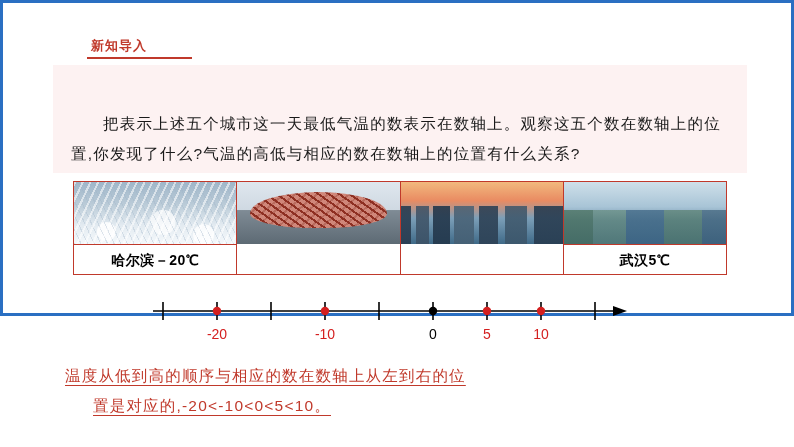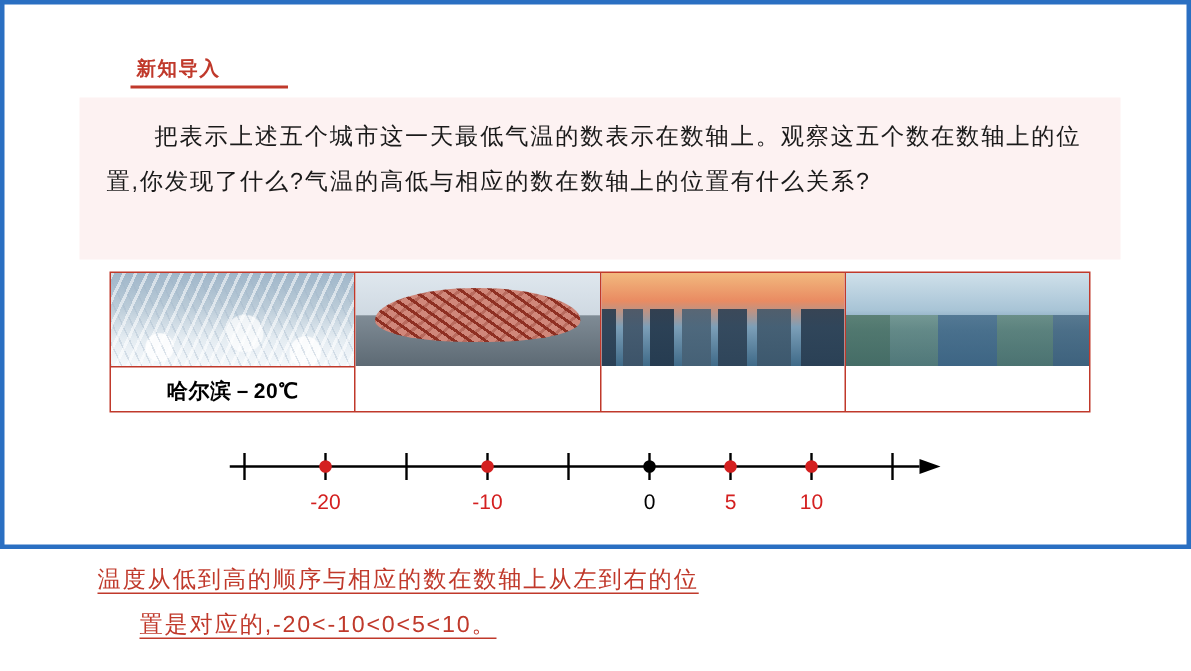--- a/index.html
+++ b/index.html
@@ -9,21 +9,21 @@
   body {
     width: 794px;
     height: 447px;
     background: #ffffff;
     font-family: "Liberation Serif", serif;
     overflow: hidden;
   }
   .slide {
     position: relative;
     width: 794px;
-    height: 366px;
+    height: 316px;
     background: #ffffff;
     box-sizing: border-box;
     border: 3px solid #2a6fc2;
   }
 
   
   .section-heading {
     position: absolute;
     left: 88px;
     top: 34px;
@@ -53,20 +53,21 @@
     box-sizing: border-box;
     padding: 12px 18px 0 18px;
   }
   .prompt-text {
     font-family: "Liberation Sans", sans-serif;
     font-size: 15.5px;
     line-height: 30px;
     color: #1a1a1a;
     letter-spacing: 1.2px;
     text-indent: 32px;
+    margin-top: 32px;
   }
 
   
   .strip {
     position: absolute;
     left: 70px;
     top: 178px;
     width: 654px;
     height: 94px;
     display: flex;
@@ -191,21 +192,21 @@
     left: 150px;
     top: 286px;
     width: 480px;
     height: 70px;
   }
 
   
   .conclusion {
     position: absolute;
     left: 62px;
-    top: 369px;
+    top: 358px;
     width: 680px;
     font-family: "Liberation Sans", sans-serif;
     font-size: 15.5px;
     line-height: 30px;
     color: #c0392b;
     letter-spacing: 1.2px;
     text-decoration: underline;
     text-underline-offset: 4px;
   }
   .conclusion .indent { display: inline-block; width: 28px; }
@@ -228,20 +229,21 @@
       <div class="caption">哈尔滨－20℃</div>
     </div>
     <div class="city-cell">
       <div class="photo ph-beijing"></div>
     </div>
     <div class="city-cell">
       <div class="photo ph-guangzhou"></div>
     </div>
     <div class="city-cell">
       <div class="photo ph-wuhan"></div>
+      <div class="caption">武汉5℃</div>
     </div>
   </div>
 
   <svg class="numberline" viewBox="0 0 480 70">
     <g id="nl-axis">
       <line x1="0" y1="22" x2="460" y2="22" stroke="#000" stroke-width="1.6"></line>
       <polygon points="460,17 474,22 460,27" fill="#000"></polygon>
     </g>
     <g id="nl-ticks">
         <line x1="10" y1="13" x2="10" y2="31" stroke="#000000" stroke-width="1.6"></line>

